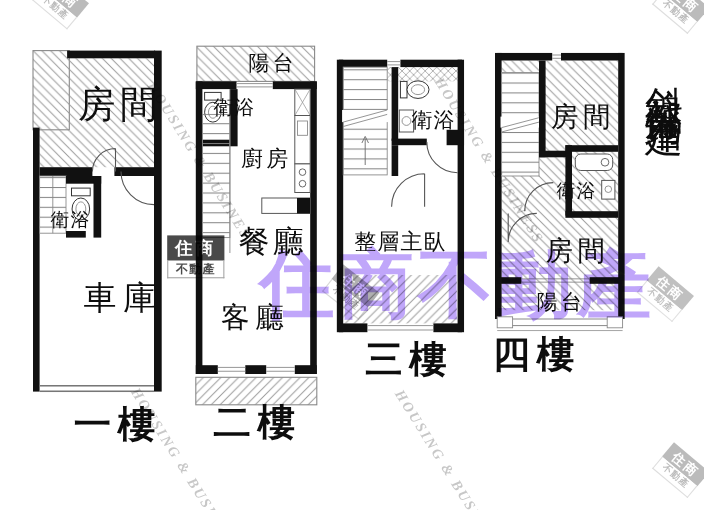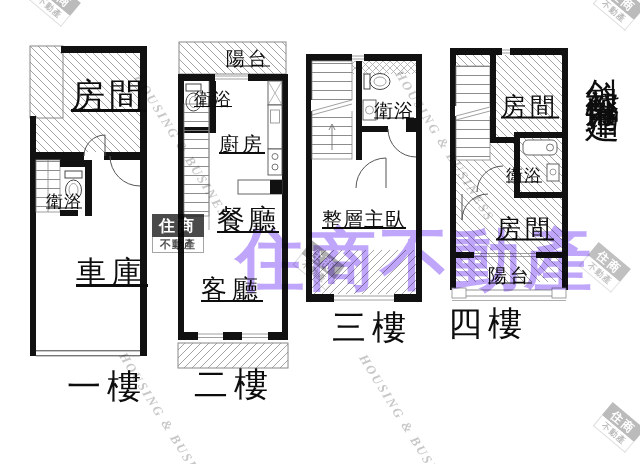--- a/index.html
+++ b/index.html
@@ -1,23 +1,23 @@
 <!DOCTYPE html>
 <html><head>
 <meta charset="utf-8">
 <style>
   html,body{margin:0;padding:0;background:#fff;}
   #stage{position:relative;width:640px;height:464px;background:#fff;overflow:hidden;
          font-family:"DejaVu Sans","Liberation Sans",sans-serif;color:#111;}
   .floor{position:absolute;}
   .floor svg{position:absolute;left:0;top:0;}
   .rlabel{position:absolute;transform:translate(-50%,-50%);white-space:nowrap;
-          font-weight:500;color:#0d0d0d;z-index:3;line-height:1;text-decoration:underline;}
+          font-weight:500;color:#0d0d0d;z-index:3;line-height:1;}
   .flabel{position:absolute;transform:translate(-50%,-50%);white-space:nowrap;
-          font-size:34px;font-weight:400;letter-spacing:6px;color:#0d0d0d;z-index:3;line-height:1;}
+          font-size:34px;font-weight:700;letter-spacing:6px;color:#0d0d0d;z-index:3;line-height:1;}
   .note-vert{position:absolute;left:586px;top:52px;writing-mode:vertical-rl;
           font-size:34px;font-weight:500;letter-spacing:5px;color:#0d0d0d;z-index:3;line-height:1;}
   .disclaimer{position:absolute;left:178px;top:416px;font-size:30px;font-weight:500;
           letter-spacing:0.5px;color:#0d0d0d;white-space:nowrap;z-index:3;line-height:1;}
   
   .wm{position:absolute;pointer-events:none;mix-blend-mode:multiply;z-index:4;}
   .wm-big{left:236px;top:226px;font-size:68px;font-weight:700;letter-spacing:4px;
           color:#8b5cf6;opacity:.55;white-space:nowrap;line-height:1;}
   .wm-en{font-family:"Liberation Serif","DejaVu Serif",serif;font-style:italic;font-weight:600;
          font-size:13px;letter-spacing:2px;color:rgba(70,70,70,.30);white-space:nowrap;

